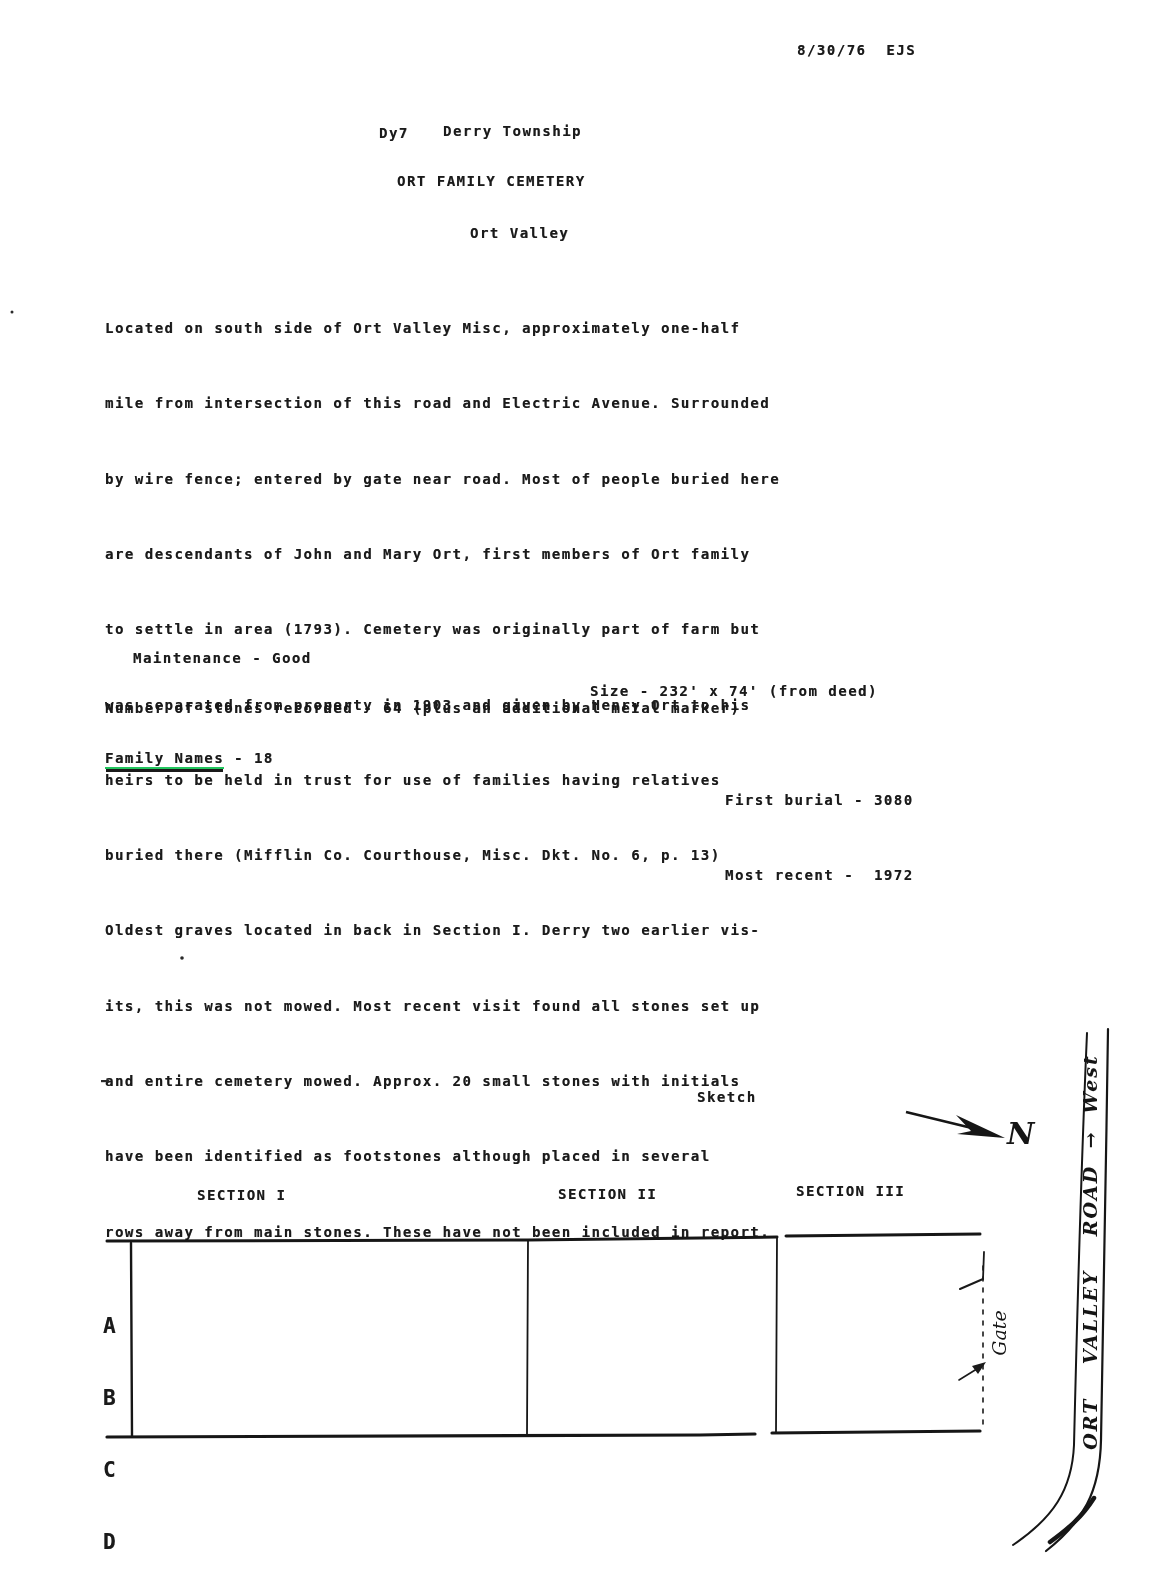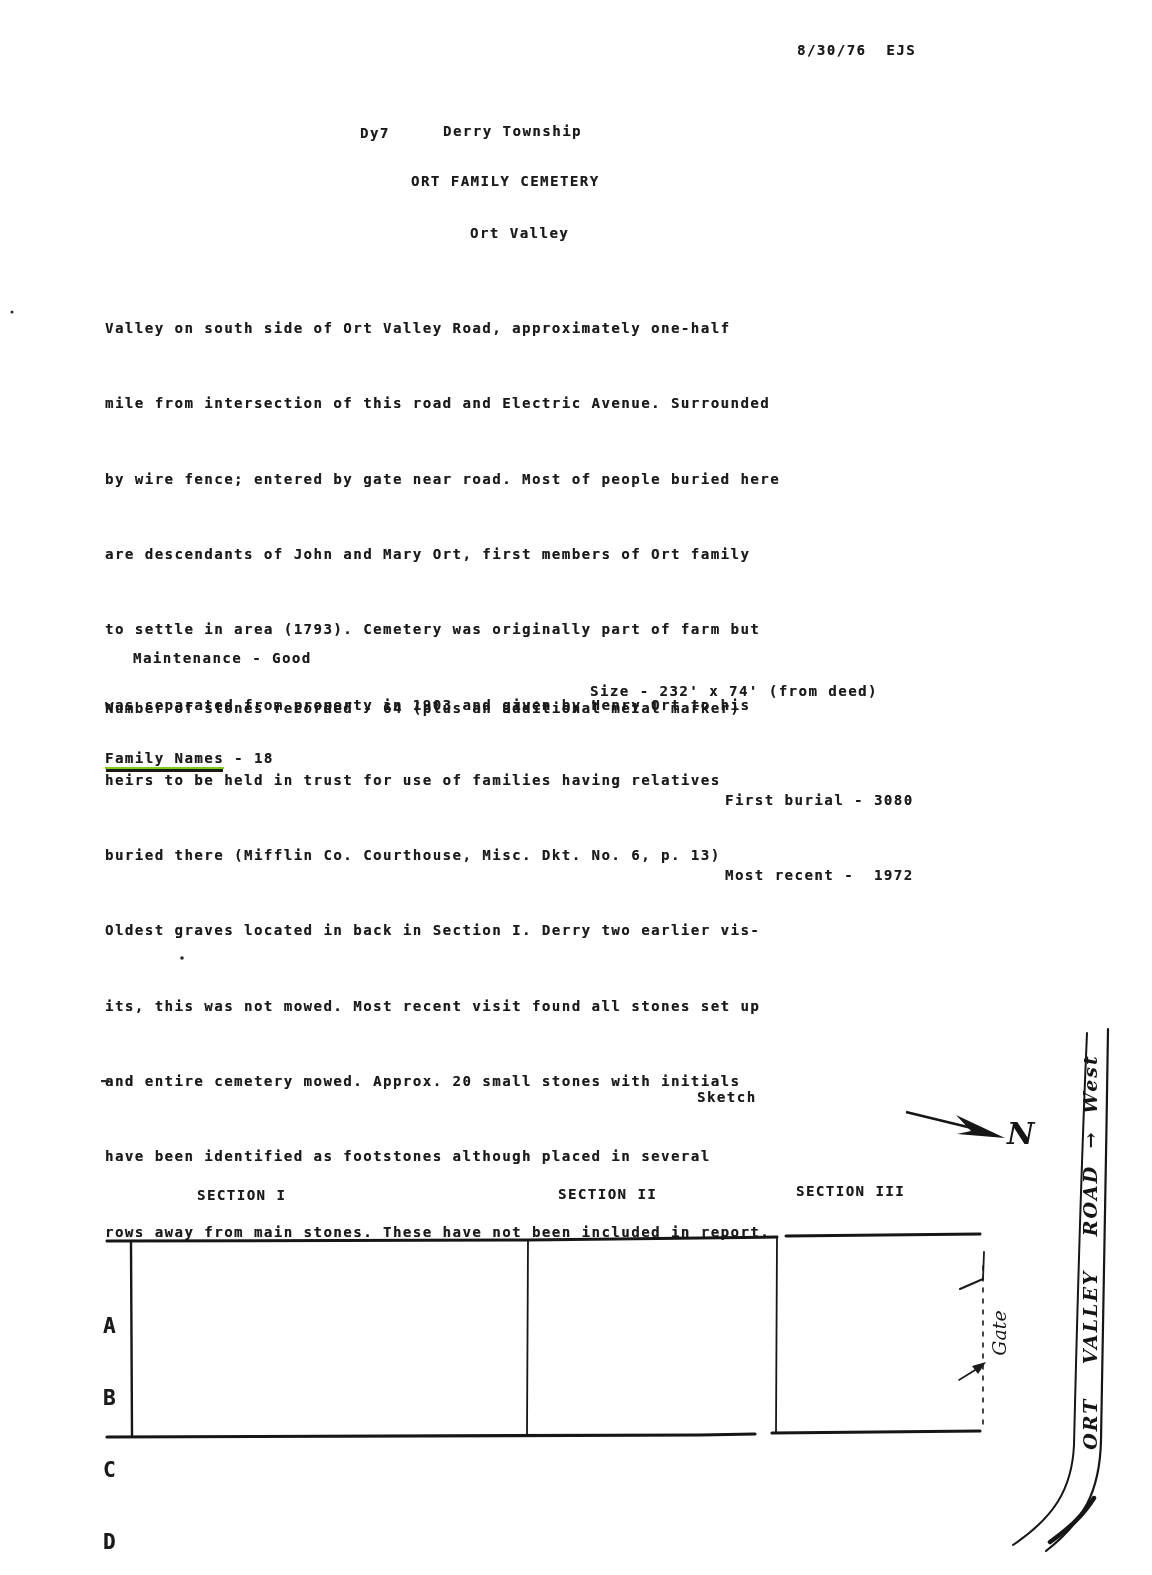--- a/index.html
+++ b/index.html
@@ -21,41 +21,41 @@
   }
   .hand{
     position:absolute;
     font-family:"DejaVu Serif",serif;
     font-style:italic;
     color:#151515;
     white-space:pre;
   }
   .vert{transform:rotate(-90deg);}
   .uline{
-    border-bottom:2px solid #84cc16;
+    border-bottom:2px solid #22c55e;
     box-shadow:0 4px 0 -1px #1a1a1a;
     padding-bottom:1px;
     margin-top:44px;
   }
   .burials div{white-space:pre;}
   svg.draw{position:absolute;left:0;top:0;pointer-events:none;}
 </style>
 </head>
 <body>
 
 <div class="page">
 
   <div class="tw" style="left:797px;top:38px;">8/30/76  EJS</div>
-  <div class="tw" style="left:360px;top:121px;">Dy7</div>
+  <div class="tw" style="left:379px;top:121px;">Dy7</div>
   <div class="tw" style="left:443px;top:119px;">Derry Township</div>
-  <div class="tw" style="left:397px;top:169px;margin-left:14px;">ORT FAMILY CEMETERY</div>
+  <div class="tw" style="left:397px;top:169px;">ORT FAMILY CEMETERY</div>
   <div class="tw" style="left:470px;top:221px;">Ort Valley</div>
 
   <div class="tw" style="left:105px;top:266px;">
-    <div>Valley on south side of Ort Valley Road, approximately one-half</div>
+    <div>Located on south side of Ort Valley Misc, approximately one-half</div>
     <div>mile from intersection of this road and Electric Avenue. Surrounded</div>
     <div>by wire fence; entered by gate near road. Most of people buried here</div>
     <div>are descendants of John and Mary Ort, first members of Ort family</div>
     <div>to settle in area (1793). Cemetery was originally part of farm but</div>
     <div>was separated from property in 1903 and given by Henry Ort to his</div>
     <div>heirs to be held in trust for use of families having relatives</div>
     <div>buried there (Mifflin Co. Courthouse, Misc. Dkt. No. 6, p. 13)</div>
     <div>Oldest graves located in back in Section I. Derry two earlier vis-</div>
     <div>its, this was not mowed. Most recent visit found all stones set up</div>
     <div>and entire cemetery mowed. Approx. 20 small stones with initials</div>

